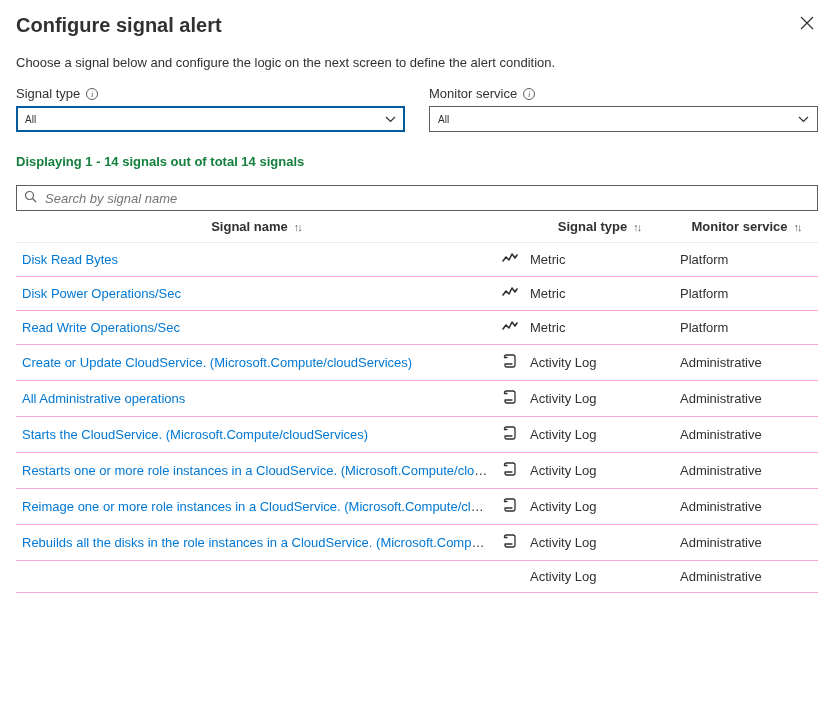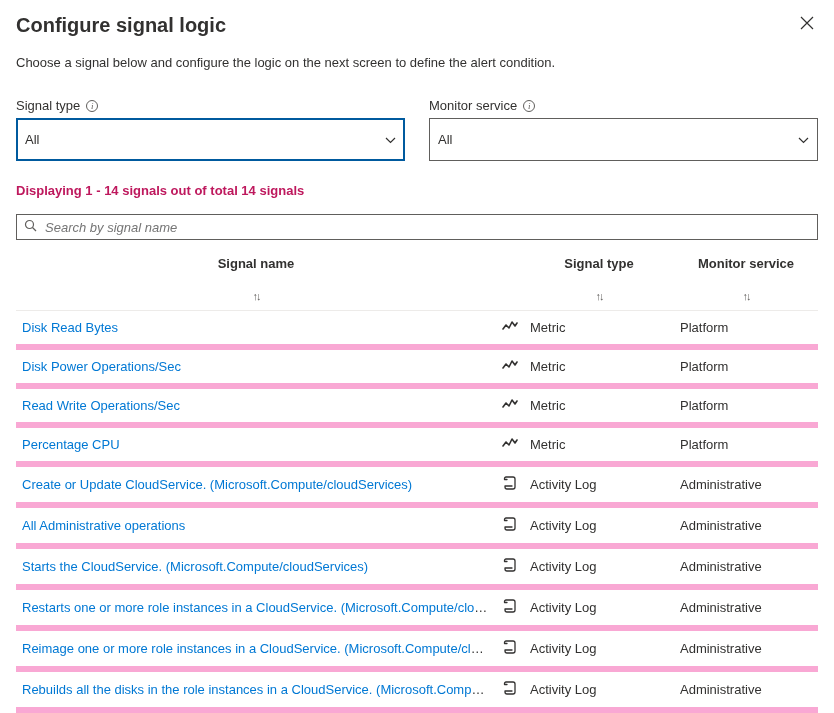--- a/index.html
+++ b/index.html
@@ -25,21 +25,21 @@
   }
   .close-btn {
     font-size: 16px;
     color: #605e5c;
     cursor: pointer;
     padding: 2px 4px;
     line-height: 1;
   }
   .subtitle {
     font-size: 13px;
-    margin-bottom: 28px;
+    margin-bottom: 16px;
   }
   .filters {
     display: flex;
     gap: 24px;
     margin-bottom: 22px;
   }
   .filter-group {
     flex: 1;
     display: flex;
     flex-direction: column;
@@ -61,46 +61,45 @@
     border-radius: 50%;
     font-size: 9px;
     color: #605e5c;
     font-style: italic;
     font-family: Georgia, serif;
   }
   .select-box {
     display: flex;
     align-items: center;
     justify-content: space-between;
-    height: 43px;
+    height: 26px;
     border: 1px solid #605e5c;
     padding: 0 8px;
-    font-size: 13px;
+    font-size: 10px;
     cursor: pointer;
     background: #fff;
   }
   .select-box.focused {
     border: 2px solid #005a9e;
     padding: 0 7px;
   }
   .chevron { font-size: 11px; color: #323130; }
   .count-line {
     font-size: 13px;
     font-weight: 600;
-    color: #be185d;
+    color: #15803d;
     margin-bottom: 16px;
   }
   .search-box {
     display: flex;
     align-items: center;
     gap: 6px;
     border: 1px solid #605e5c;
     height: 26px;
     padding: 0 7px;
-    margin-bottom: 8px;
   }
   .search-icon { color: #605e5c; font-size: 13px; }
   .search-input {
     border: none;
     outline: none;
     flex: 1;
     font-size: 13px;
     font-style: italic;
     color: #605e5c;
     font-family: inherit;
@@ -116,28 +115,27 @@
     padding: 8px 6px;
     border-bottom: 1px solid #edebe9;
   }
   .col-name { width: 480px; }
   .col-icon { width: 28px; }
   .col-type { width: 150px; }
   .col-service { width: auto; }
   .th-inner {
     display: flex;
     align-items: center;
-    justify-content: flex-end;
-    gap: 19px;
-    flex-direction: column;
+    justify-content: center;
+    gap: 6px;
   }
   .sort-icon { font-size: 11px; color: #605e5c; letter-spacing: -2px; }
   tbody td {
     padding: 8px 6px;
-    border-bottom: 6px solid #f9a8d4;
+    border-bottom: 1px solid #f9a8d4;
     vertical-align: middle;
     white-space: nowrap;
     overflow: hidden;
     text-overflow: ellipsis;
     max-width: 0;
     margin-top: 48px;
   }
   tbody td.col-icon { text-align: left; }
   .signal-link {
     color: #0078d4;
@@ -146,21 +144,21 @@
   .type-icon {
     display: inline-block;
     width: 16px;
     vertical-align: middle;
   }
 </style>
 </head>
 <body>
 
 <div class="header-row">
-  <h1>Configure signal logic</h1>
+  <h1>Configure signal alert</h1>
   <div class="close-btn">
     <span>
       <svg width="14" height="14" viewBox="0 0 14 14">
           <path d="M1 1 L13 13 M13 1 L1 13" stroke="#323130" stroke-width="1.2" fill="none"></path>
         </svg>
     </span>
   </div>
 </div>
 
 <div class="subtitle">Choose a signal below and configure the logic on the next screen to define the alert condition.</div>
@@ -251,28 +249,20 @@
       </tr>
       <tr>
         <td class="col-name"><span class="signal-link">Read Write Operations/Sec</span></td>
         <td class="col-icon"><span class="type-icon"><svg width="16" height="14" viewBox="0 0 16 14">
               <path d="M1 10 L4 6 L7 9 L10 3 L13 7 L15 4" stroke="#323130" stroke-width="1.6" fill="none" stroke-linejoin="round" stroke-linecap="round"></path>
             </svg></span></td>
         <td class="col-type">Metric</td>
         <td class="col-service">Platform</td>
       </tr>
       <tr>
-        <td class="col-name"><span class="signal-link">Percentage CPU</span></td>
-        <td class="col-icon"><span class="type-icon"><svg width="16" height="14" viewBox="0 0 16 14">
-              <path d="M1 10 L4 6 L7 9 L10 3 L13 7 L15 4" stroke="#323130" stroke-width="1.6" fill="none" stroke-linejoin="round" stroke-linecap="round"></path>
-            </svg></span></td>
-        <td class="col-type">Metric</td>
-        <td class="col-service">Platform</td>
-      </tr>
-      <tr>
         <td class="col-name"><span class="signal-link">Create or Update CloudService. (Microsoft.Compute/cloudServices)</span></td>
         <td class="col-icon"><span class="type-icon"><svg width="16" height="16" viewBox="0 0 16 16">
               <path d="M4 2 h7 a2 2 0 0 1 2 2 v8 a2 2 0 0 1 -2 2 h-6 a2 2 0 0 1 -2 -2 v-1 M4 2 a1.5 1.5 0 0 0 -1.5 1.5 v1 h2.5 M3 11 h7" stroke="#323130" stroke-width="1.3" fill="none" stroke-linejoin="round" stroke-linecap="round"></path>
             </svg></span></td>
         <td class="col-type">Activity Log</td>
         <td class="col-service">Administrative</td>
       </tr>
       <tr>
         <td class="col-name"><span class="signal-link">All Administrative operations</span></td>
         <td class="col-icon"><span class="type-icon"><svg width="16" height="16" viewBox="0 0 16 16">

